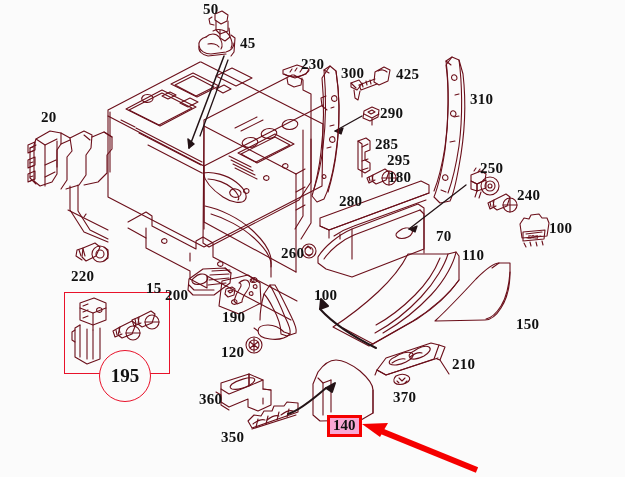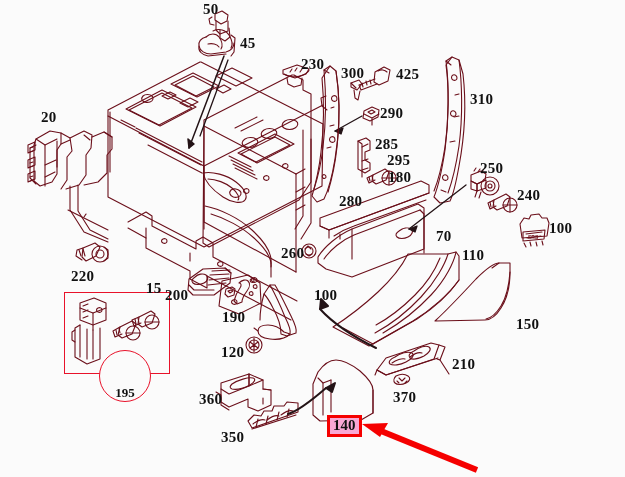--- a/index.html
+++ b/index.html
@@ -43,23 +43,23 @@
     background:transparent;
     box-sizing:border-box;
   }
   .detail-bubble{
     position:absolute;
     width:52px;height:52px;
     border-radius:50%;
     border:1.5px solid #e8122a;
     background:#fbfbfb;
     box-sizing:border-box;
-    display:flex;align-items:flex-end;justify-content:center;
+    display:flex;align-items:center;justify-content:center;
     font-family:"Liberation Serif", serif;
-    font-size:13px;font-weight:700;color:#111111;
+    font-size:19px;font-weight:700;color:#111111;
   }
 </style>
 </head>
 <body>
 
 <div id="root">
 
   <svg id="art" viewBox="0 0 625 477">
     <g fill="none" stroke="#6b0f1a" stroke-width="1.1" stroke-linejoin="round" stroke-linecap="round">
 

